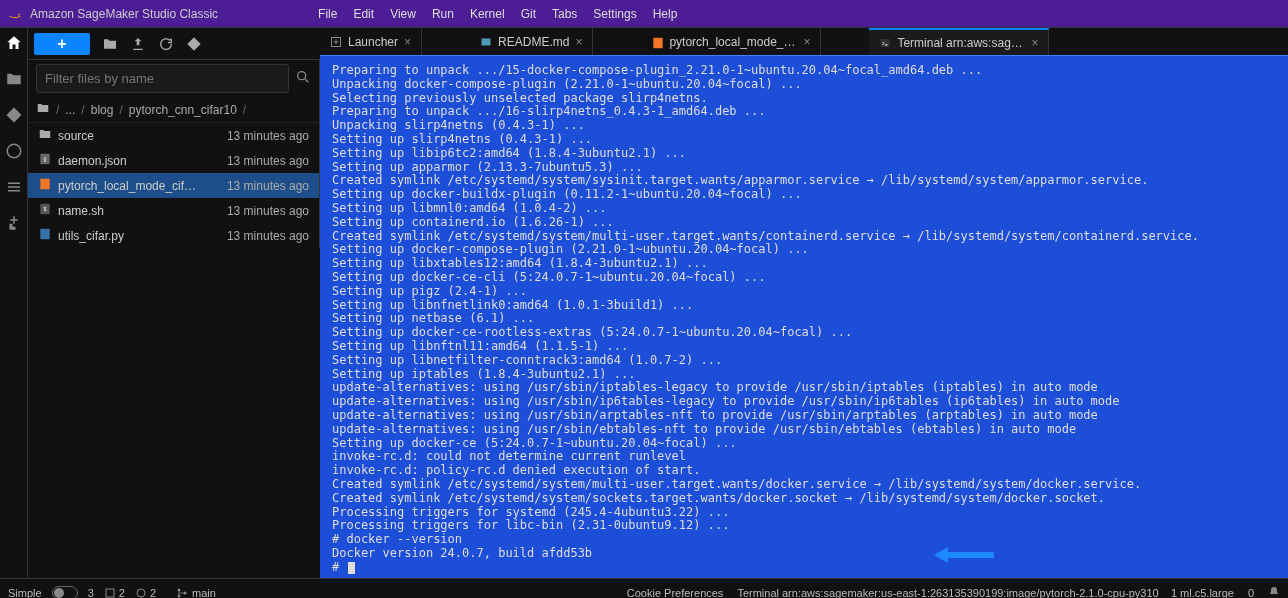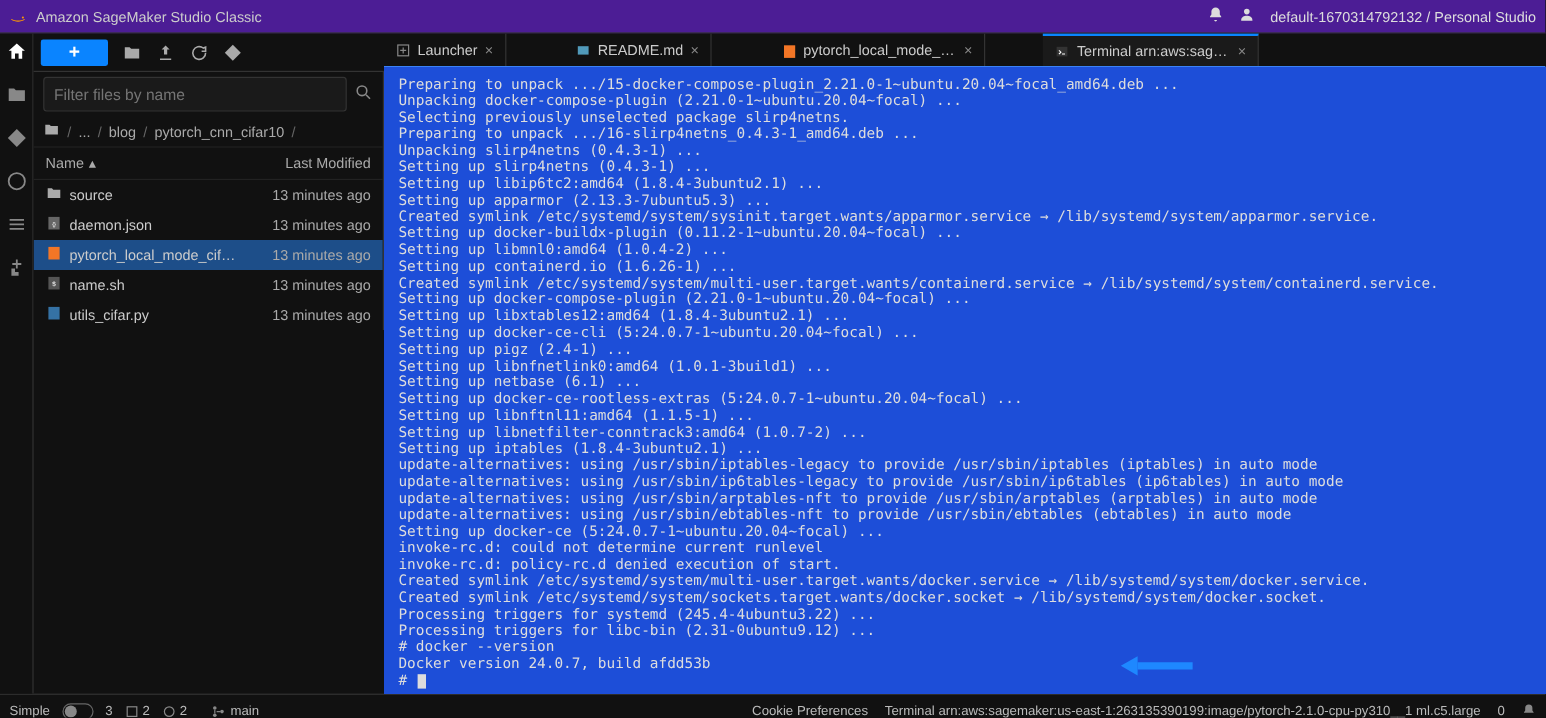--- a/index.html
+++ b/index.html
@@ -239,33 +239,30 @@
 <div class="topbar">
   <div class="brand">
     <span class="aws-icon">
       <svg viewBox="0 0 24 24" width="14" height="14">
           <path fill="#f90" d="M2 16c6 4 14 4 20 0l-1-1c-5 3-13 3-18 0z"></path>
           <circle cx="19" cy="13" r="1.5" fill="#f90"></circle>
         </svg>
     </span>
     <span>Amazon SageMaker Studio Classic</span>
   </div>
-  <div class="right">
-    <span>
-      <svg class="bell-icon" viewBox="0 0 24 24">
-          <path fill="currentColor" d="M12 2a6 6 0 00-6 6v4l-2 3v1h16v-1l-2-3V8a6 6 0 00-6-6zm0 20a2 2 0 002-2h-4a2 2 0 002 2z"></path>
-        </svg>
-    </span>
-    <span>
-      <svg class="user-icon" viewBox="0 0 24 24">
-          <circle cx="12" cy="8" r="4" fill="currentColor"></circle>
-          <path fill="currentColor" d="M4 20c0-4 4-6 8-6s8 2 8 6v1H4z"></path>
-        </svg>
-    </span>
-    <span>default-1670314792132 / Personal Studio</span>
+  <div class="menus">
+    <span>File</span>
+    <span>Edit</span>
+    <span>View</span>
+    <span>Run</span>
+    <span>Kernel</span>
+    <span>Git</span>
+    <span>Tabs</span>
+    <span>Settings</span>
+    <span>Help</span>
   </div>
 </div>
 
 <div class="main-area">
 
   <div class="activity-bar">
     <span class="act-icon active">
       <svg viewBox="0 0 24 24" width="18" height="18">
           <path fill="currentColor" d="M12 3l9 8h-3v9h-4v-6h-4v6H6v-9H3z"></path>
         </svg>
@@ -339,27 +336,20 @@
               <path fill="#aaa" d="M3 5h6l2 2h10v12H3z"></path>
             </svg>
         </span>
         <span class="sep">/</span>
         <span>...</span>
         <span class="sep">/</span>
         <span>blog</span>
         <span class="sep">/</span>
         <span>pytorch_cnn_cifar10</span>
         <span class="sep">/</span>
-      </div>
-      <div class="file-header">
-        <div class="col-name">
-          <span>Name</span>
-          <span>▴</span>
-        </div>
-        <div class="col-mod">Last Modified</div>
       </div>
       <div class="file-list" id="file-list">
           <div class="file-row">
             <span class="file-ic"><svg viewBox="0 0 24 24" width="14" height="14">
                 <path fill="#aaa" d="M3 5h6l2 2h10v12H3z"></path>
               </svg></span>
             <span class="file-name">source</span>
             <span class="file-mod">13 minutes ago</span>
           </div>
           <div class="file-row">

